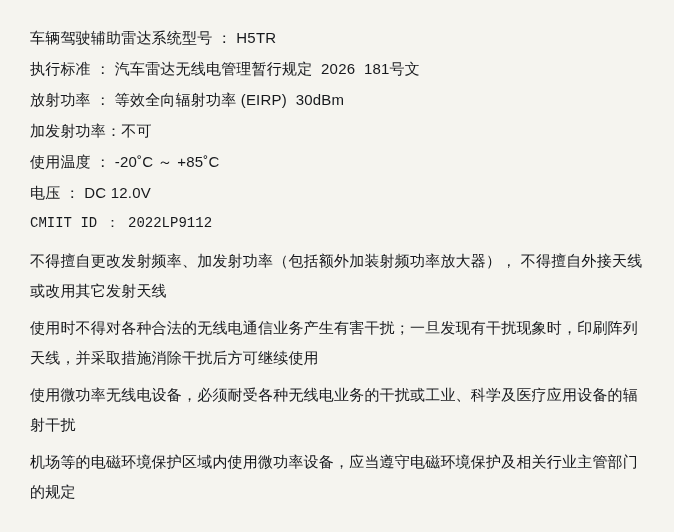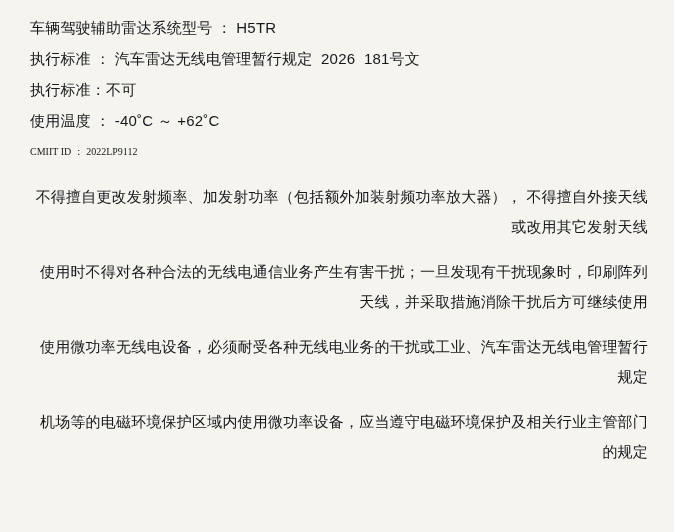--- a/index.html
+++ b/index.html
@@ -11,53 +11,54 @@
     height: 532px;
     background: #f5f4ef;
     font-family: "Liberation Sans", "DejaVu Sans", sans-serif;
     color: #16181c;
     overflow: hidden;
   }
   #sheet {
     width: 674px;
     height: 532px;
     box-sizing: border-box;
-    padding: 12px 26px 10px 30px;
+    padding: 22px 26px 10px 30px;
     background: #f5f4ef;
   }
   .line {
     font-size: 15px;
     line-height: 31px;
     letter-spacing: 0.2px;
     white-space: pre-wrap;
     word-break: break-all;
   }
   .spec {
     line-height: 31px;
   }
   .para {
     line-height: 30px;
-    margin-top: 15px;
-    text-align: right;
+    margin-top: 7px;
   }
   .mono {
-    font-family: Liberation Serif, serif;
-    font-size: 10px;
+    font-family: Liberation Mono, monospace;
+    font-size: 14px;
     letter-spacing: 0px;
   }
 </style>
 </head>
 <body>
 
 <div id="sheet">
 
   <div class="line spec">车辆驾驶辅助雷达系统型号 ： H5TR</div>
   <div class="line spec">执行标准 ： 汽车雷达无线电管理暂行规定  2026  181号文</div>
-  <div class="line spec">执行标准：不可</div>
-  <div class="line spec">使用温度 ： -40˚C ～ +62˚C</div>
+  <div class="line spec">放射功率 ： 等效全向辐射功率 (EIRP)  30dBm</div>
+  <div class="line spec">加发射功率：不可</div>
+  <div class="line spec">使用温度 ： -20˚C ～ +85˚C</div>
+  <div class="line spec">电压 ： DC 12.0V</div>
   <div class="line spec mono">CMIIT ID ： 2022LP9112</div>
 
   <div class="line para">不得擅自更改发射频率、加发射功率（包括额外加装射频功率放大器）， 不得擅自外接天线或改用其它发射天线</div>
   <div class="line para">使用时不得对各种合法的无线电通信业务产生有害干扰；一旦发现有干扰现象时，印刷阵列天线，并采取措施消除干扰后方可继续使用</div>
-  <div class="line para">使用微功率无线电设备，必须耐受各种无线电业务的干扰或工业、汽车雷达无线电管理暂行规定</div>
+  <div class="line para">使用微功率无线电设备，必须耐受各种无线电业务的干扰或工业、科学及医疗应用设备的辐射干扰</div>
   <div class="line para">机场等的电磁环境保护区域内使用微功率设备，应当遵守电磁环境保护及相关行业主管部门的规定</div>
 
 </div>
 
 </body></html>

